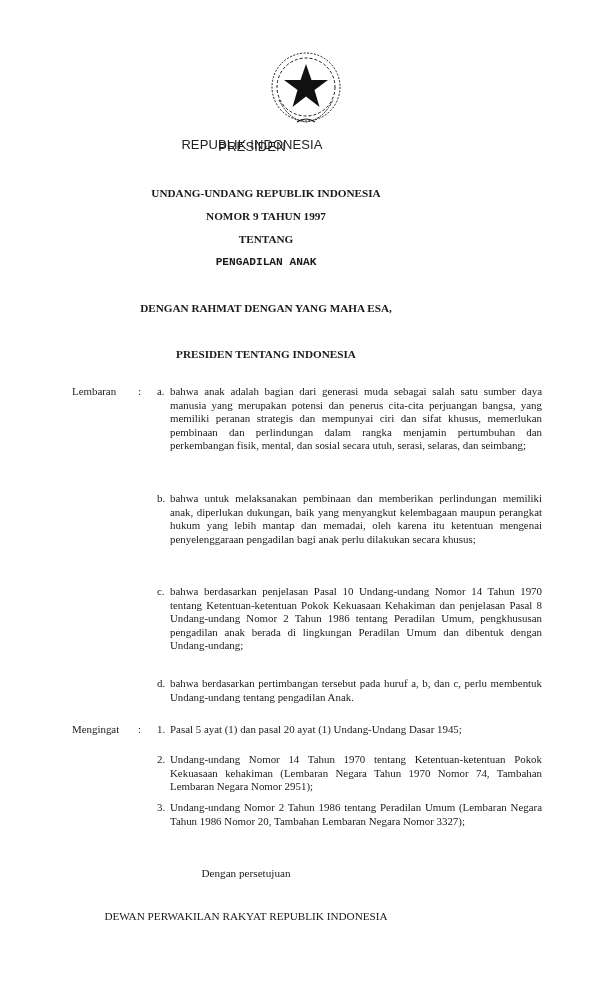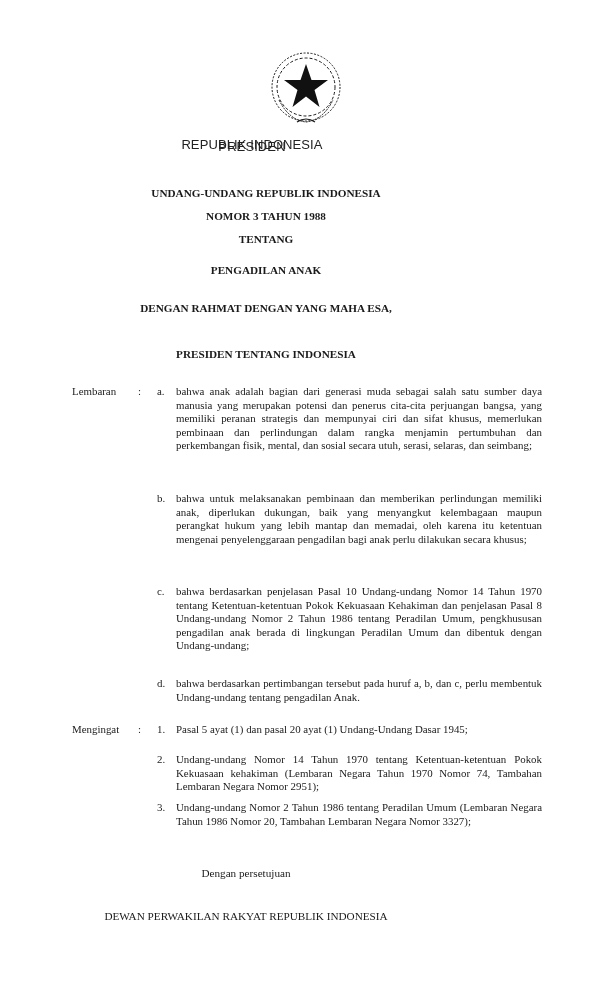--- a/index.html
+++ b/index.html
@@ -5,44 +5,44 @@
   html, body { margin:0; padding:0; background:#ffffff; }
   body { width:612px; height:1008px; position:relative; overflow:hidden; font-family:"Liberation Serif", serif; color:#1a1a1a; }
   .emblem { position:absolute; left:269px; top:50px; width:74px; height:90px; }
   .emblem-caption { position:absolute; left:0; width:504px; text-align:center; font-family:"Liberation Sans", sans-serif; font-size:13px; line-height:9px; color:#222; letter-spacing:0.1px; }
   .title { position:absolute; left:0; width:532px; text-align:center; font-weight:bold; font-size:11.2px; line-height:14px; }
   .section { position:absolute; left:72px; width:470px; font-size:10.9px; line-height:13.6px; }
   .label { position:absolute; left:0; top:0; }
   .colon { position:absolute; left:66px; top:0; }
   .item { position:absolute; left:85px; width:385px; }
   .item .marker { position:absolute; left:0; top:0; }
-  .item .text { margin-left:19px; text-align:justify; }
+  .item .text { margin-left:13px; text-align:justify; }
   .center-line { position:absolute; left:0; width:492px; text-align:center; font-size:11.2px; line-height:14px; }
 </style>
 </head>
 <body>
 
 <div class="emblem">
   <svg width="74" height="90" viewBox="0 0 74 90">
     <g fill="none" stroke="#1a1a1a" stroke-width="1">
       <circle cx="37" cy="37" r="34" stroke-dasharray="2 1.5"></circle>
       <circle cx="37" cy="37" r="29" stroke-dasharray="3 2"></circle>
       <path d="M10 50 Q20 70 37 72 Q54 70 64 50" stroke-dasharray="2 1"></path>
     </g>
     <polygon fill="#111" points="37,14 42.5,30 59,30 45.5,40 50.5,57 37,46.5 23.5,57 28.5,40 15,30 31.5,30"></polygon>
     <path d="M28 72 Q37 66 46 72" fill="none" stroke="#1a1a1a" stroke-width="1.2"></path>
   </svg>
 </div>
 <div class="emblem-caption" style="top:142px;">PRESIDEN</div>
 <div class="emblem-caption" style="top:140px;">REPUBLIK INDONESIA</div>
 
 <div class="title" style="top:186px;">UNDANG-UNDANG REPUBLIK INDONESIA</div>
-<div class="title" style="top:209px;">NOMOR 3 TAHUN 1988</div>
+<div class="title" style="top:209px;">NOMOR 9 TAHUN 1997</div>
 <div class="title" style="top:232px;">TENTANG</div>
-<div class="title" style="top:263px;">PENGADILAN ANAK</div>
+<div class="title" style="top:255px;font-family:Liberation Mono, monospace;">PENGADILAN ANAK</div>
 <div class="title" style="top:301px;">DENGAN RAHMAT DENGAN YANG MAHA ESA,</div>
 <div class="title" style="top:347px;">PRESIDEN TENTANG INDONESIA</div>
 
 <div class="section" style="top:385px;">
   <span class="label">Lembaran</span>
   <span class="colon">:</span>
   <div class="item" style="top:0;">
     <span class="marker">a.</span>
     <div class="text">bahwa anak adalah bagian dari generasi muda sebagai salah satu sumber daya manusia yang merupakan potensi dan penerus cita-cita perjuangan bangsa, yang memiliki peranan strategis dan mempunyai ciri dan sifat khusus, memerlukan pembinaan dan perlindungan dalam rangka menjamin pertumbuhan dan perkembangan fisik, mental, dan sosial secara utuh, serasi, selaras, dan seimbang;</div>
   </div>

